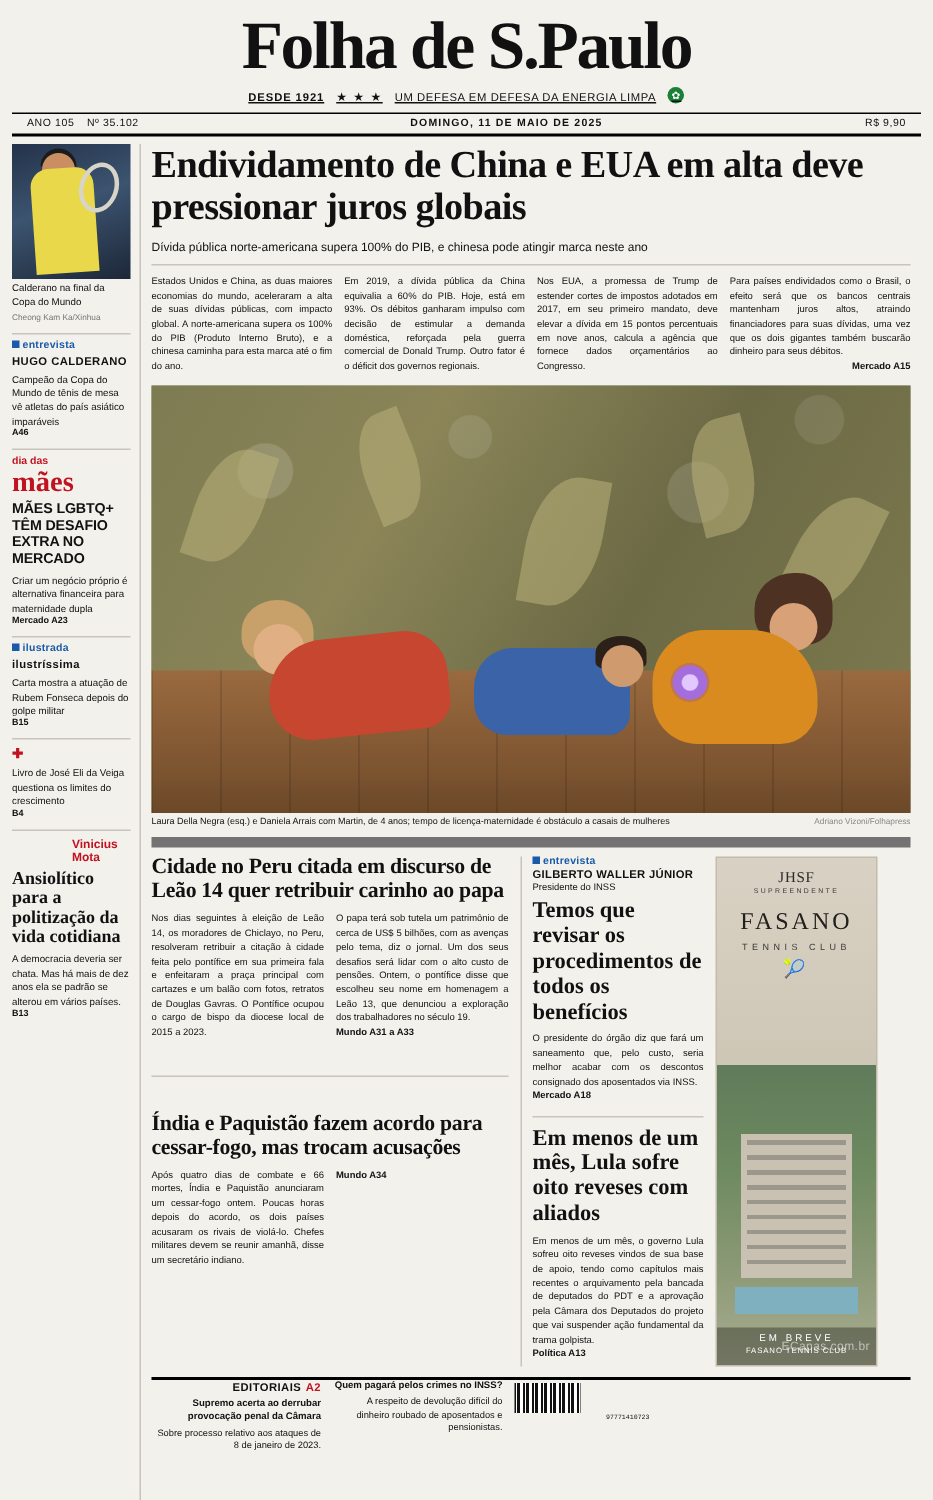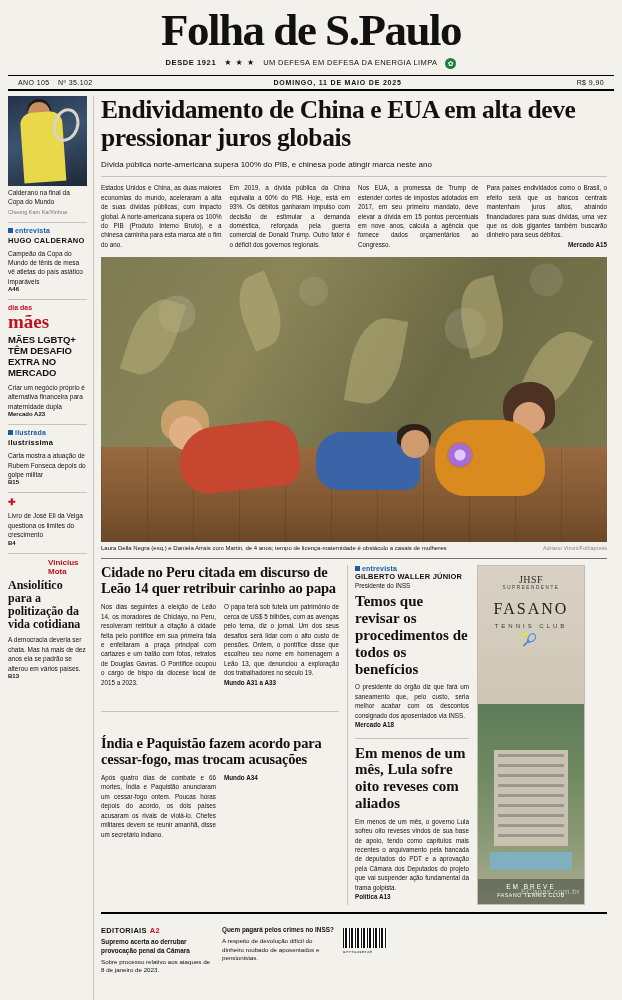--- a/index.html
+++ b/index.html
@@ -16,23 +16,24 @@
   .masthead { padding: 8px 10px 0 10px; text-align: center; }
   .logo {
     font-family: Liberation Serif, serif;
     font-weight: bold;
     font-size: 45px;
     letter-spacing: -1.5px;
     line-height: 1.0;
     white-space: nowrap;
   }
   .tagline-row {
-    display: flex; align-items: flex-start; justify-content: center;
+    display: flex; align-items: flex-end; justify-content: center;
     gap: 8px; margin-top: 5px; font-size: 7.5px; letter-spacing: 0.6px;
     font-family: "Liberation Sans", sans-serif;
+    text-decoration: underline;
   }
   .tagline-row .desde { font-weight: bold; }
   .stars { letter-spacing: 1px; font-size: 8px; }
   .tagline-row .motto { font-weight: normal; letter-spacing: .4px; }
   .leaf {
     width: 11px; height: 11px; border-radius: 50%;
     background: #1a7f37; color: #fff; font-size: 7px;
     display: inline-flex; align-items: center; justify-content: center;
   }
   .rule-top { border-top: 1px solid #000; margin: 6px 8px 0 8px; }
@@ -172,21 +173,21 @@
   .kid-hair { left: 296px; bottom: 96px; width: 34px; height: 22px; background:#2b2118; border-radius: 50% 50% 20% 20%; }
   .glow { position:absolute; left: 346px; bottom: 74px; width: 26px; height: 26px; border-radius:50%;
     background: radial-gradient(circle, #e3c8ff 0 5px, #a46ddc 6px 11px, rgba(120,60,180,.25) 12px 13px, transparent 14px); }
   .photo-caption {
     display: flex; justify-content: space-between; align-items: flex-start;
     font-family: "Liberation Sans", sans-serif; font-size: 6px; margin-top: 3px; gap: 6px;
   }
   .photo-caption .cred { color: #888; font-size: 5.5px; white-space: nowrap; }
 
   
-  .lower { display: flex; gap: 8px; margin-top: 7px; border-top: 1px solid #737373; padding-top: 6px; }
+  .lower { display: flex; gap: 8px; margin-top: 7px; border-top: 7px solid #737373; padding-top: 6px; }
   .lower-left { width: 238px; }
   .lower-mid { width: 122px; border-left: 1px solid #c8c4bb; padding-left: 7px; }
   .lower-right { width: 108px; }
 
   .sec-head {
     font-family: "Liberation Serif", serif; font-size: 14.5px; font-weight: bold;
     line-height: 1.1; letter-spacing: -0.2px;
   }
   .two-col { display: grid; grid-template-columns: 1fr 1fr; gap: 8px; margin-top: 5px; }
   .mid-head {
@@ -221,21 +222,21 @@
     background: rgba(0,0,0,.32); color:#fff;
   }
   .ad-breve .t1 { font-family:"Liberation Sans", sans-serif; font-size: 6.5px; letter-spacing: 2px; }
   .ad-breve .t2 { font-family:"Liberation Sans", sans-serif; font-size: 5.2px; letter-spacing: .6px; margin-top: 2px; }
   .watermark {
     position:absolute; right: 4px; bottom: 8px; font-family:"Liberation Sans", sans-serif;
     font-size: 8px; color: rgba(255,255,255,.55); letter-spacing: .3px;
   }
 
   
-  .ed-strip { display:flex; gap: 8px; margin-top: 7px; border-top: 2px solid #000; padding-top: 12px; }
+  .ed-strip { display:flex; gap: 8px; margin-top: 7px; border-top: 2px solid #000; padding-top: 0; text-align: right; }
   .ed-col { width: 113px; }
   .ed-title { font-family:"Liberation Sans", sans-serif; font-size: 7.5px; font-weight:bold; letter-spacing:.3px; }
   .ed-title .pg { color:#c1121f; margin-left: 3px; }
   .ed-head { font-family:"Liberation Sans", sans-serif; font-size: 6.4px; font-weight:bold; line-height:1.35; margin-top:3px; }
   .ed-body { font-family:"Liberation Sans", sans-serif; font-size: 6.2px; line-height:1.4; margin-top:2px; }
   .barcode { width: 44px; height: 20px; background:
      repeating-linear-gradient(90deg,#111 0 1px, #fff 1px 2px, #111 2px 4px, #fff 4px 6px);
      margin-top: 2px; }
   .barcode-num { font-family:"Liberation Mono", monospace; font-size: 4.4px; margin-top:1px; }
 </style>

